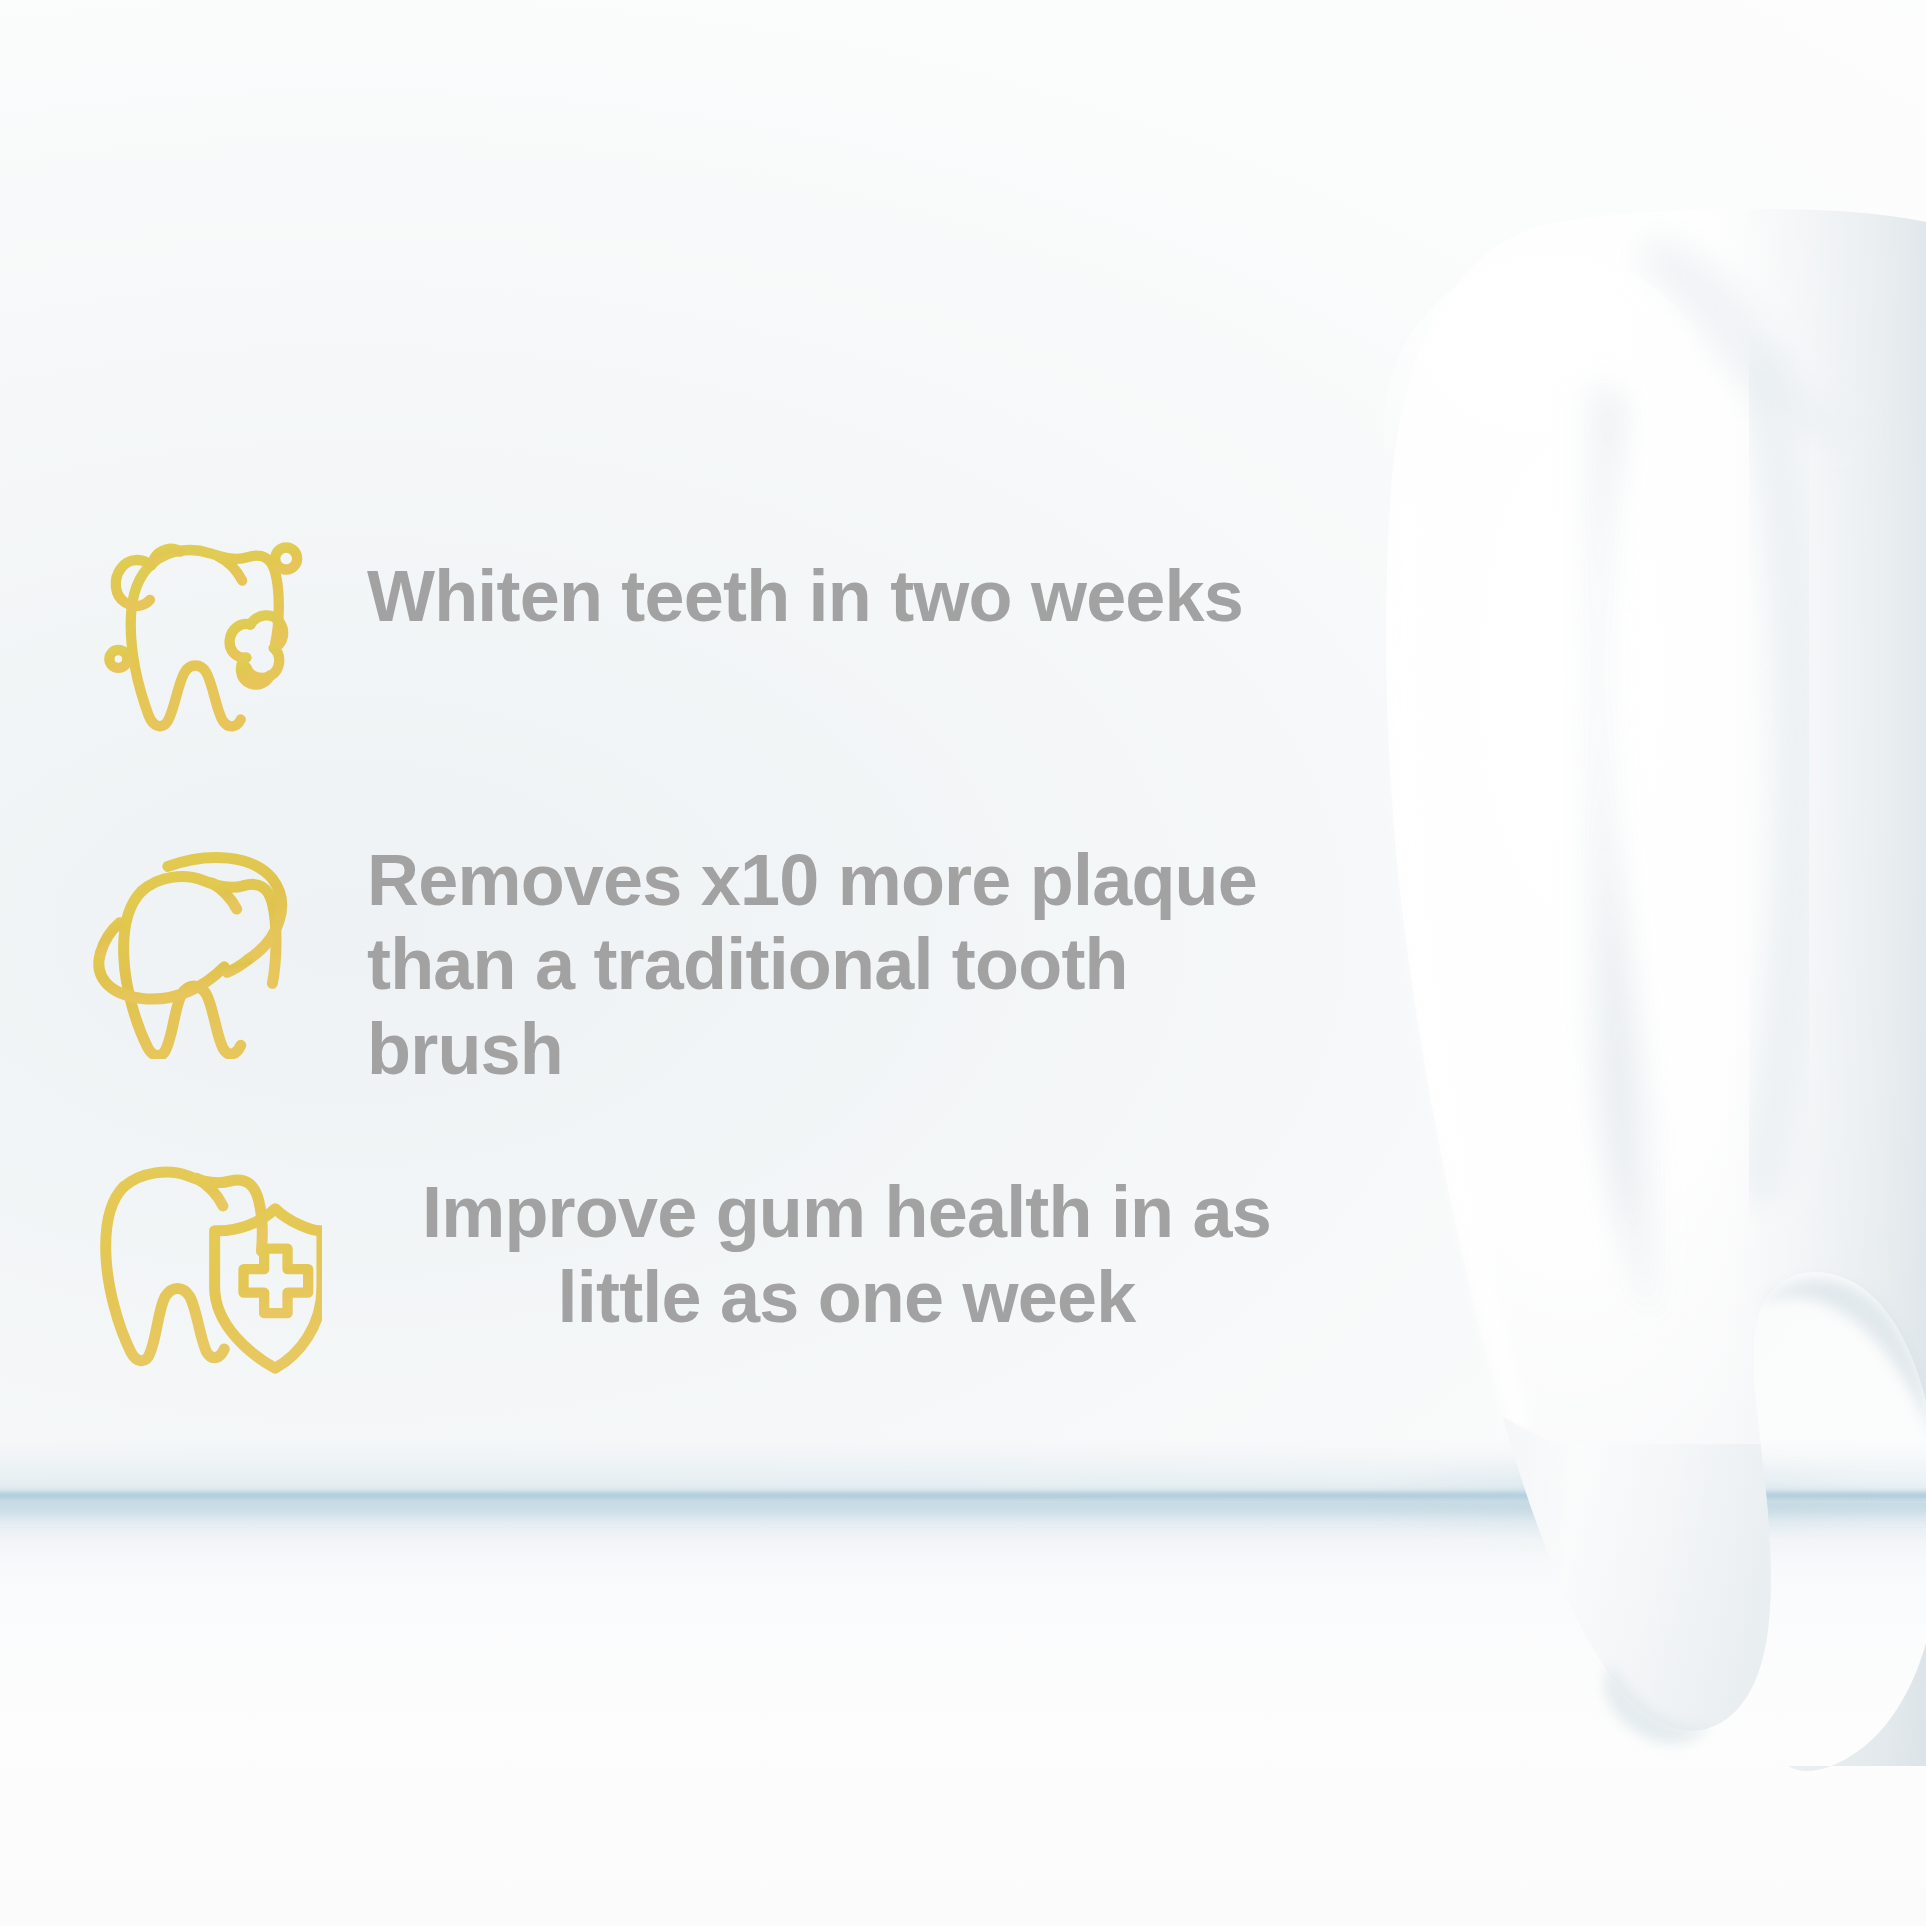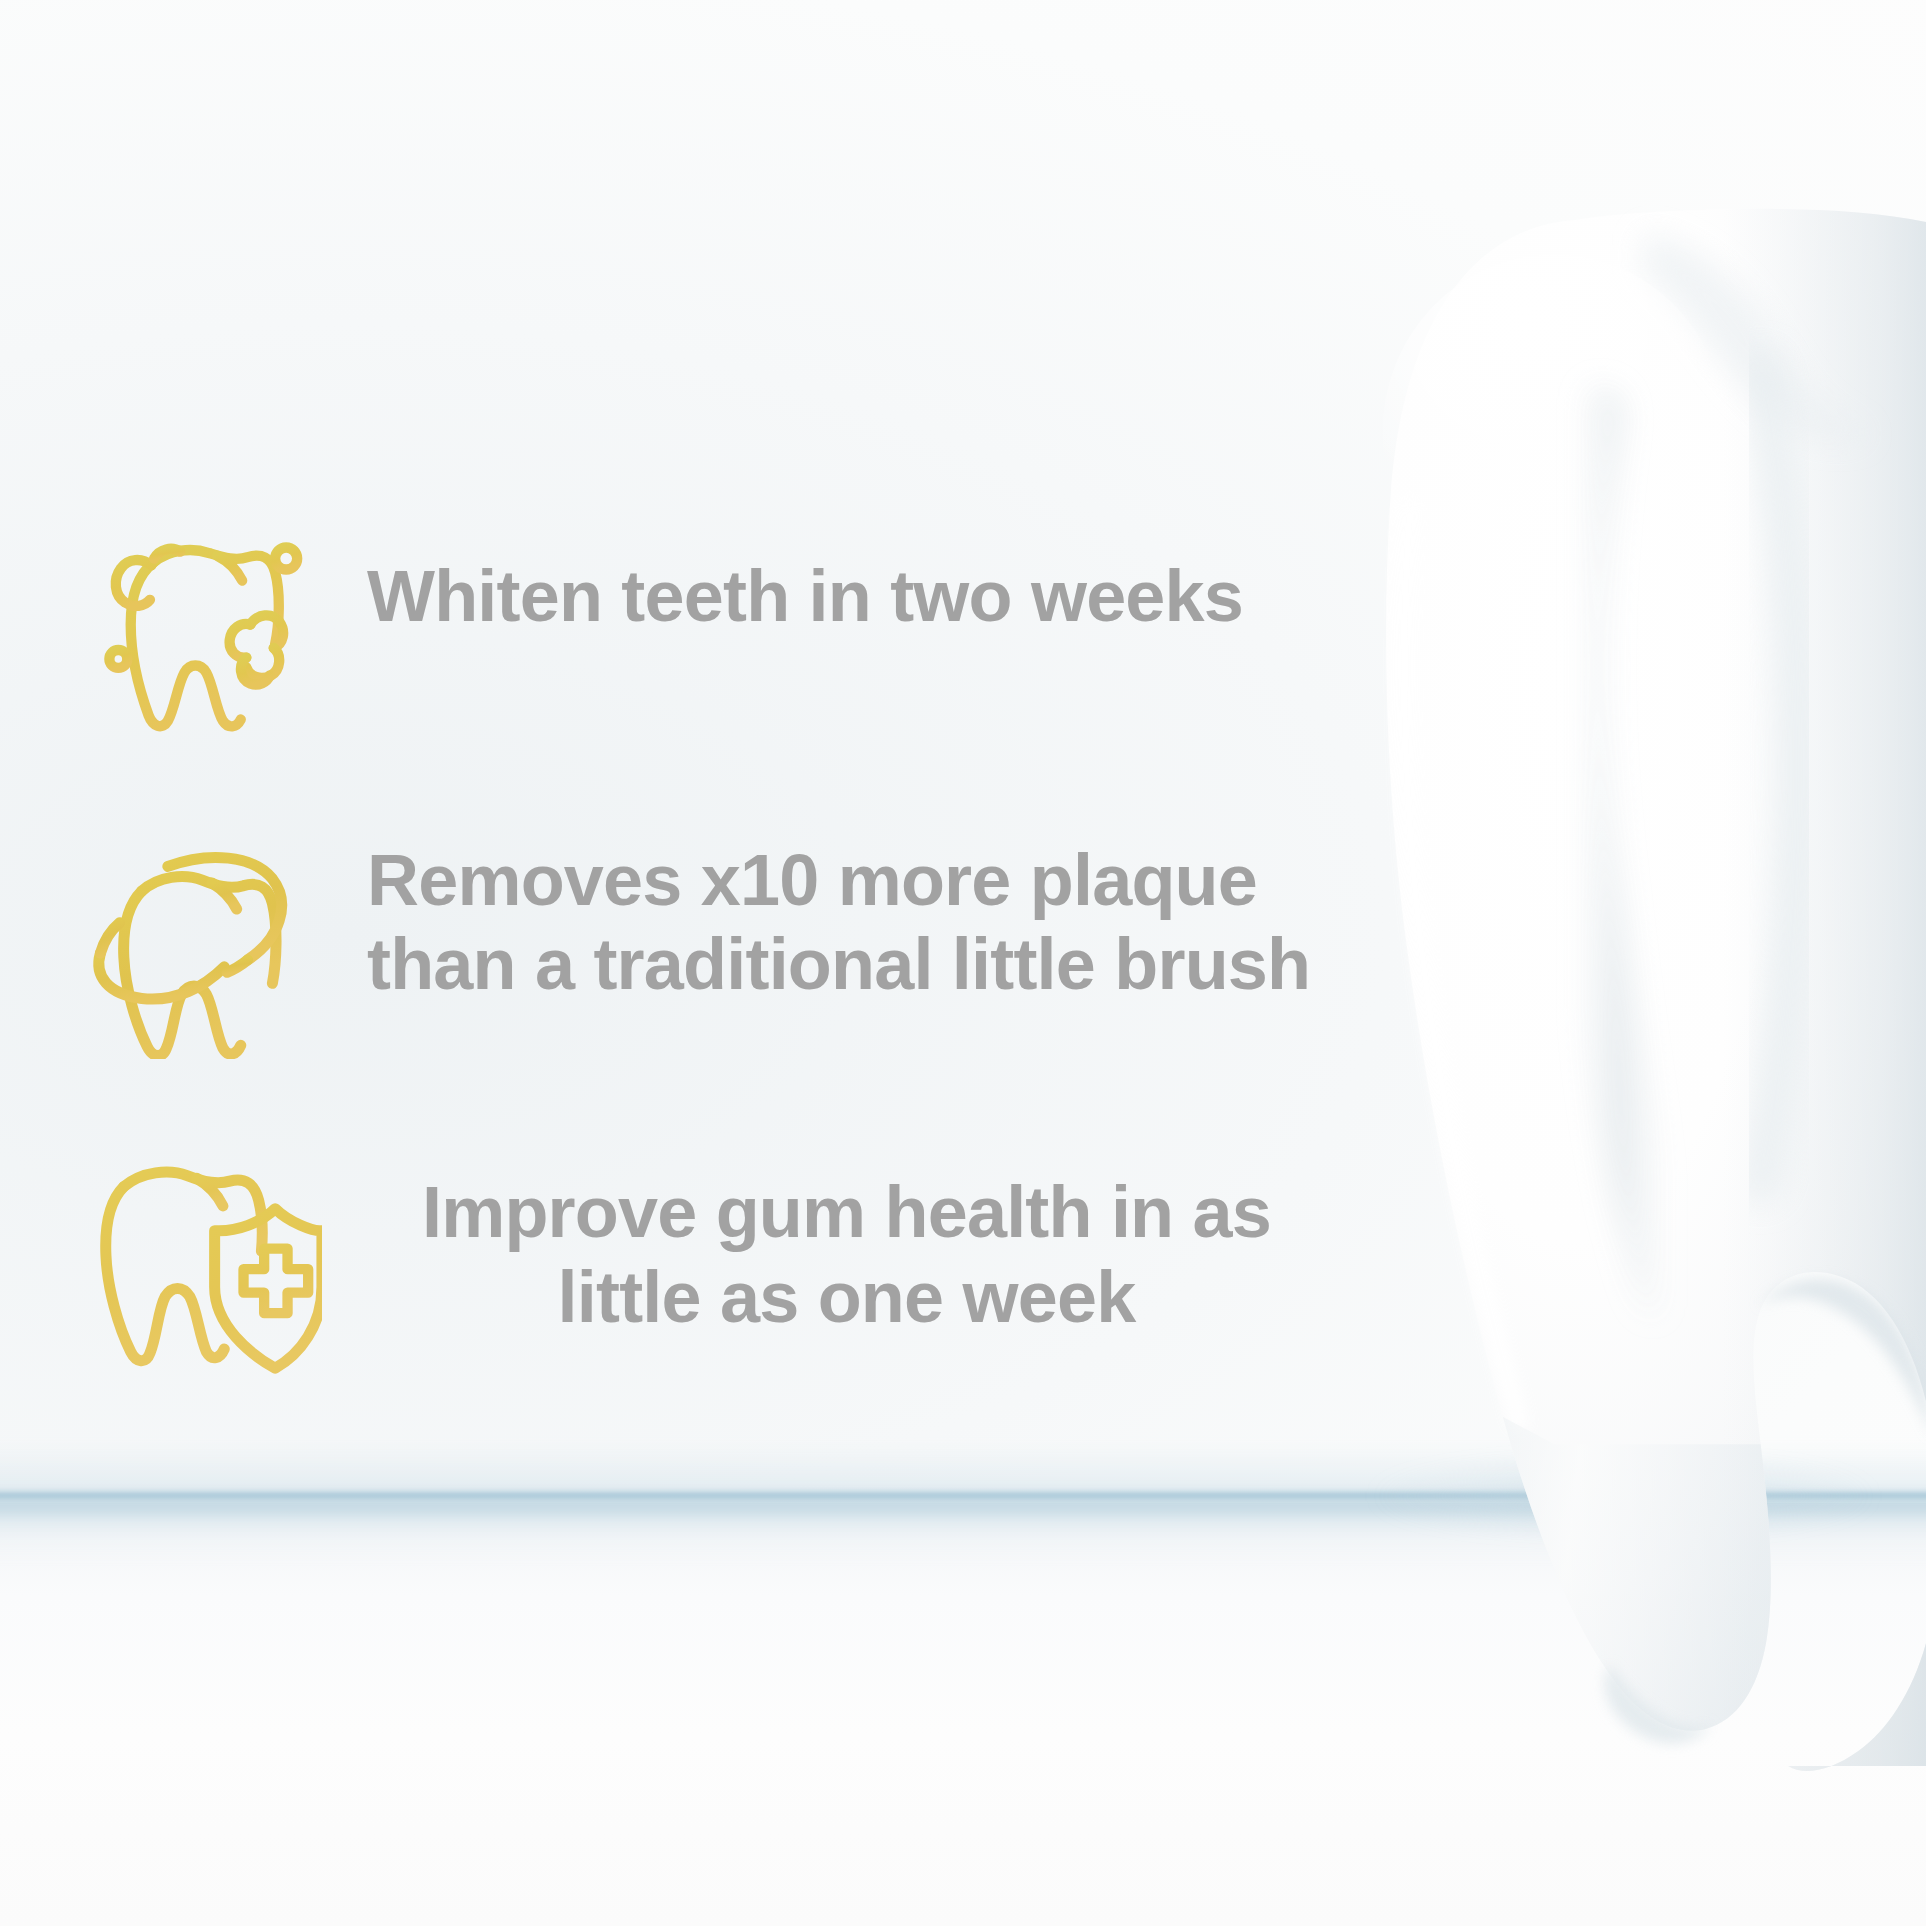--- a/index.html
+++ b/index.html
@@ -346,21 +346,21 @@
                      C 296 104 278 156 232 186"></path>
             <path d="M 18 176
                      C 8 210 30 236 78 242
                      C 128 248 170 224 198 196"></path>
             <path d="M 18 176 C 24 156 34 142 46 132"></path>
             <path d="M 232 186 C 222 194 212 200 202 204"></path>
           </g>
         </svg>
       </div>
       <div class="feature-text">Removes x10 more plaque
-than a traditional little brush</div>
+than a traditional tooth brush</div>
     </div>
 
     <div class="feature-row row-3">
       <div class="feature-icon">
         <svg viewBox="0 0 340 330" xmlns="http://www.w3.org/2000/svg" aria-hidden="true">
           <defs>
             <linearGradient id="g3" x1="0.1" y1="0" x2="0.4" y2="1">
               <stop offset="0%" stop-color="#e4cb55"></stop>
               <stop offset="50%" stop-color="#e4c654"></stop>
               <stop offset="100%" stop-color="#e8c861"></stop>

